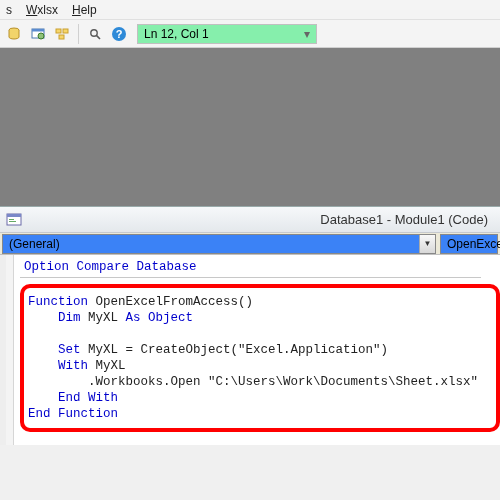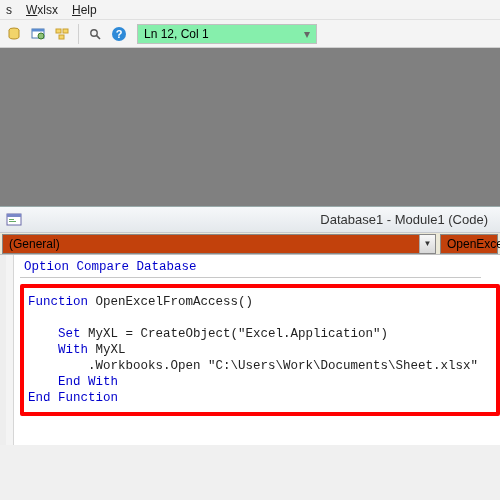--- a/index.html
+++ b/index.html
@@ -96,21 +96,21 @@
   .dropdown-row {
     display: flex;
     align-items: center;
     height: 22px;
     background: #ece9d8;
     border-bottom: 1px solid #c0c0c0;
   }
   .combo {
     height: 20px;
     border: 1px solid #888;
-    background: #c2410c;
+    background: #3b82f6;
     margin: 18px 2px;
     display: flex;
     align-items: center;
     padding: 0 4px 0 6px;
     position: relative;
     font-size: 12px;
   }
   .combo.left { flex: 1; }
   .combo.right { width: 58px; }
   .combo .arrow {
@@ -131,21 +131,21 @@
     height: 190px;
     border-left: 6px solid #eee;
   }
   .code-area .gutter {
     position: absolute; left:0; top:0; bottom:0; width:8px; background:#f4f4f4; border-right:1px solid #d6d6d6;
   }
   .opt-line { color: #0000cc; padding-left: 4px; margin-bottom: 2px;}
   .hr-line { border:none; border-top:1px solid #c8c8c8; margin: 2px 0 6px 0; width: 96%;}
   .red-box {
     border: 4px solid #ff0000;
-    border-radius: 2px;
+    border-radius: 10px;
     padding: 6px 4px;
   }
   .kw { color: #0000cc; }
   .plain { color: #222; }
   .code-line { white-space: pre; }
 </style>
 </head>
 <body>
 
 <div class="menubar">
@@ -216,20 +216,21 @@
     <div class="combo right">
       <span>OpenExce</span>
     </div>
   </div>
   <div class="code-area">
     <div class="gutter"></div>
     <div class="opt-line">Option Compare Database</div>
     <hr class="hr-line">
     <div class="red-box" id="code-block">
         <div class="code-line"><span class="kw">Function </span><span class="plain">OpenExcelFromAccess()</span></div>
+        <div class="code-line">    <span class="kw">Dim </span><span class="plain">MyXL </span><span class="kw">As Object</span></div>
         <div class="code-line">&nbsp;</div>
         <div class="code-line">    <span class="kw">Set </span><span class="plain">MyXL = CreateObject("Excel.Application")</span></div>
         <div class="code-line">    <span class="kw">With </span><span class="plain">MyXL</span></div>
         <div class="code-line">        <span class="plain">.Workbooks.Open "C:\Users\Work\Documents\Sheet.xlsx"</span></div>
         <div class="code-line">    <span class="kw">End With</span></div>
         <div class="code-line"><span class="kw">End Function</span></div>
       </div>
   </div>
 </div>
 

